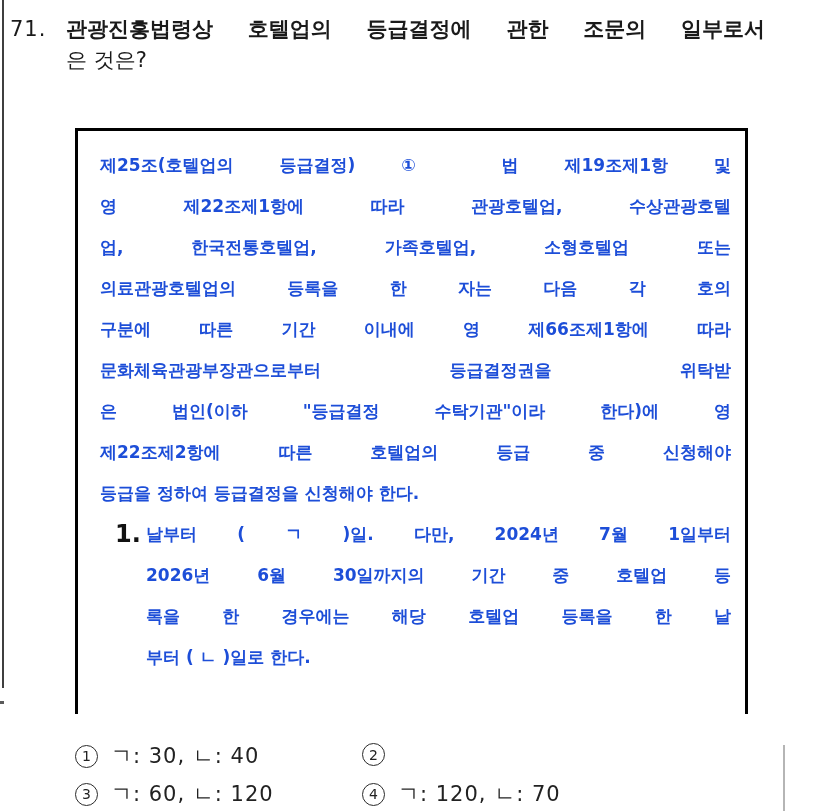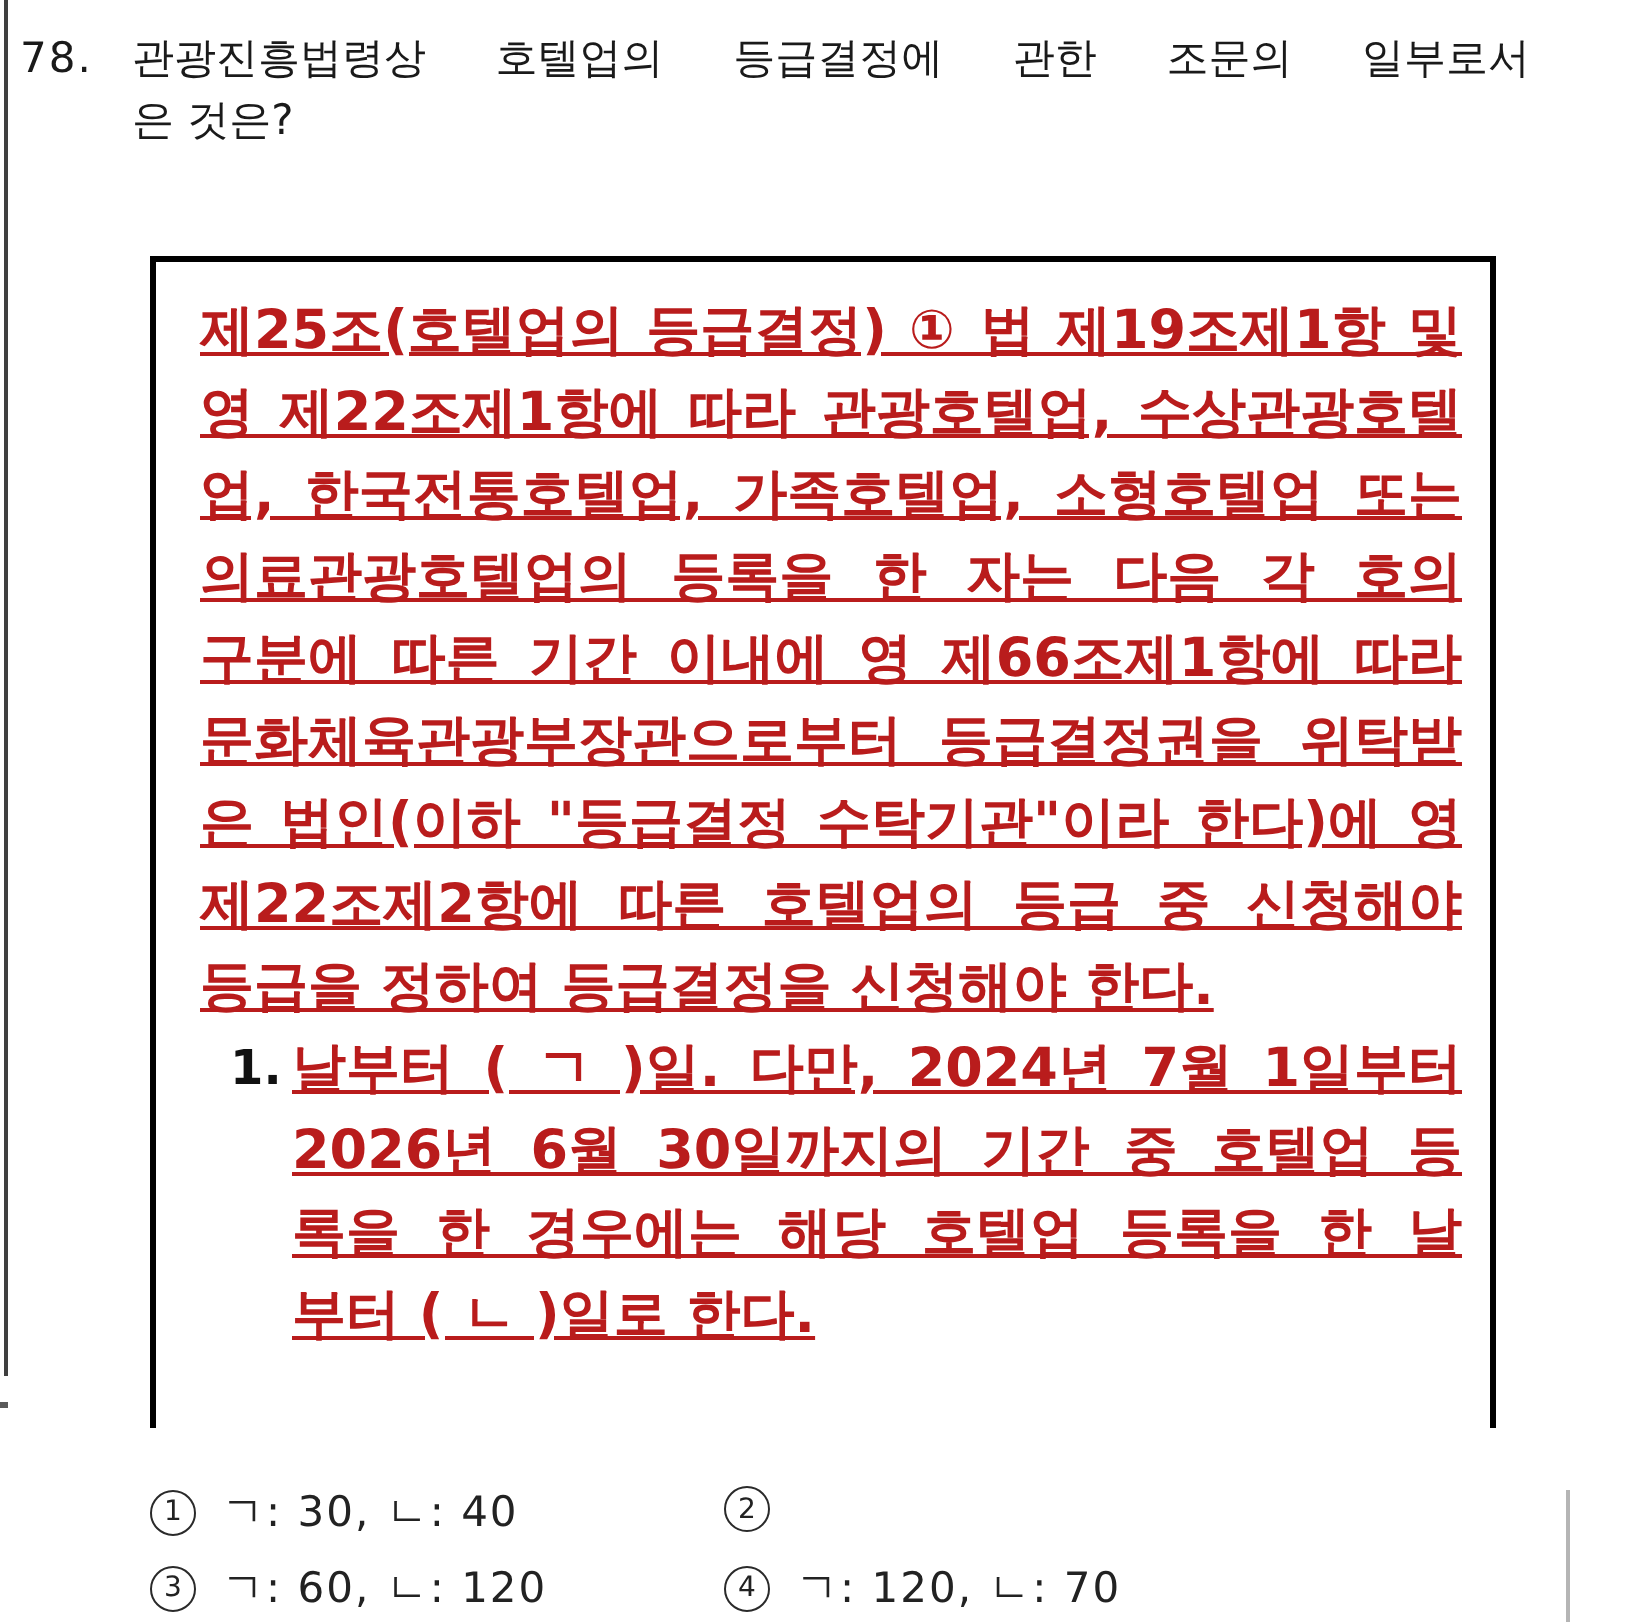--- a/index.html
+++ b/index.html
@@ -14,31 +14,31 @@
   
   .left-rule{position:absolute;left:2px;top:0;width:2px;height:688px;background:#3f3f3f;}
   .left-tick{position:absolute;left:0;top:701px;width:4px;height:3px;background:#5a5a5a;}
   
   .right-rule{position:absolute;left:783px;top:745px;width:2px;height:66px;background:#b5b5b5;}
 
   
   .qnum{position:absolute;left:10px;top:14px;font-size:21px;line-height:31px;letter-spacing:1px;}
   .qtext{position:absolute;left:66px;top:14px;width:699px;}
   .qline{font-size:21px;line-height:31px;}
-  .just{text-align:justify;text-align-last:justify;}
+  .just{text-align:justify;text-align-last:justify;font-weight:bold;}
 
   
   .statute-box{
     position:absolute;left:75px;top:128px;width:631px;height:569px;
     border-top:3px solid #000;border-left:3px solid #000;border-right:3px solid #000;
     box-sizing:content-box;
     padding:14px 14px 0 22px;
     overflow:hidden;
   }
-  .pline{font-size:27px;font-weight:bold;line-height:41px;color:#b91c1c;text-decoration:underline;}
+  .pline{font-size:17px;font-weight:bold;line-height:41px;color:#1d4ed8;}
   .item{display:flex;margin-left:15px;}
   .item-num{width:31px;flex:0 0 31px;font-size:24px;font-weight:bold;line-height:41px;color:#111;}
   .item-body{flex:1;min-width:0;}
 
   
   .option{position:absolute;display:flex;align-items:center;font-size:21px;line-height:26px;color:#222;}
   .circ{
     width:23px;height:23px;flex:0 0 23px;
     border:1.5px solid #2a2a2a;border-radius:50%;
     display:flex;align-items:center;justify-content:center;
@@ -48,21 +48,21 @@
 </style>
 </head>
 <body>
 
 <div class="page">
 
   <div class="left-rule"></div>
   <div class="left-tick"></div>
   <div class="right-rule"></div>
 
-  <div class="qnum">78.</div>
+  <div class="qnum">71.</div>
 
   <div class="qtext">
     <div class="qline just">관광진흥법령상 호텔업의 등급결정에 관한 조문의 일부로서</div>
     <div class="qline">은 것은?</div>
   </div>
 
   <div class="statute-box">
     <div class="pline just">제25조(호텔업의 등급결정) ① 법 제19조제1항 및</div>
     <div class="pline just">영 제22조제1항에 따라 관광호텔업, 수상관광호텔</div>
     <div class="pline just">업, 한국전통호텔업, 가족호텔업, 소형호텔업 또는</div>

